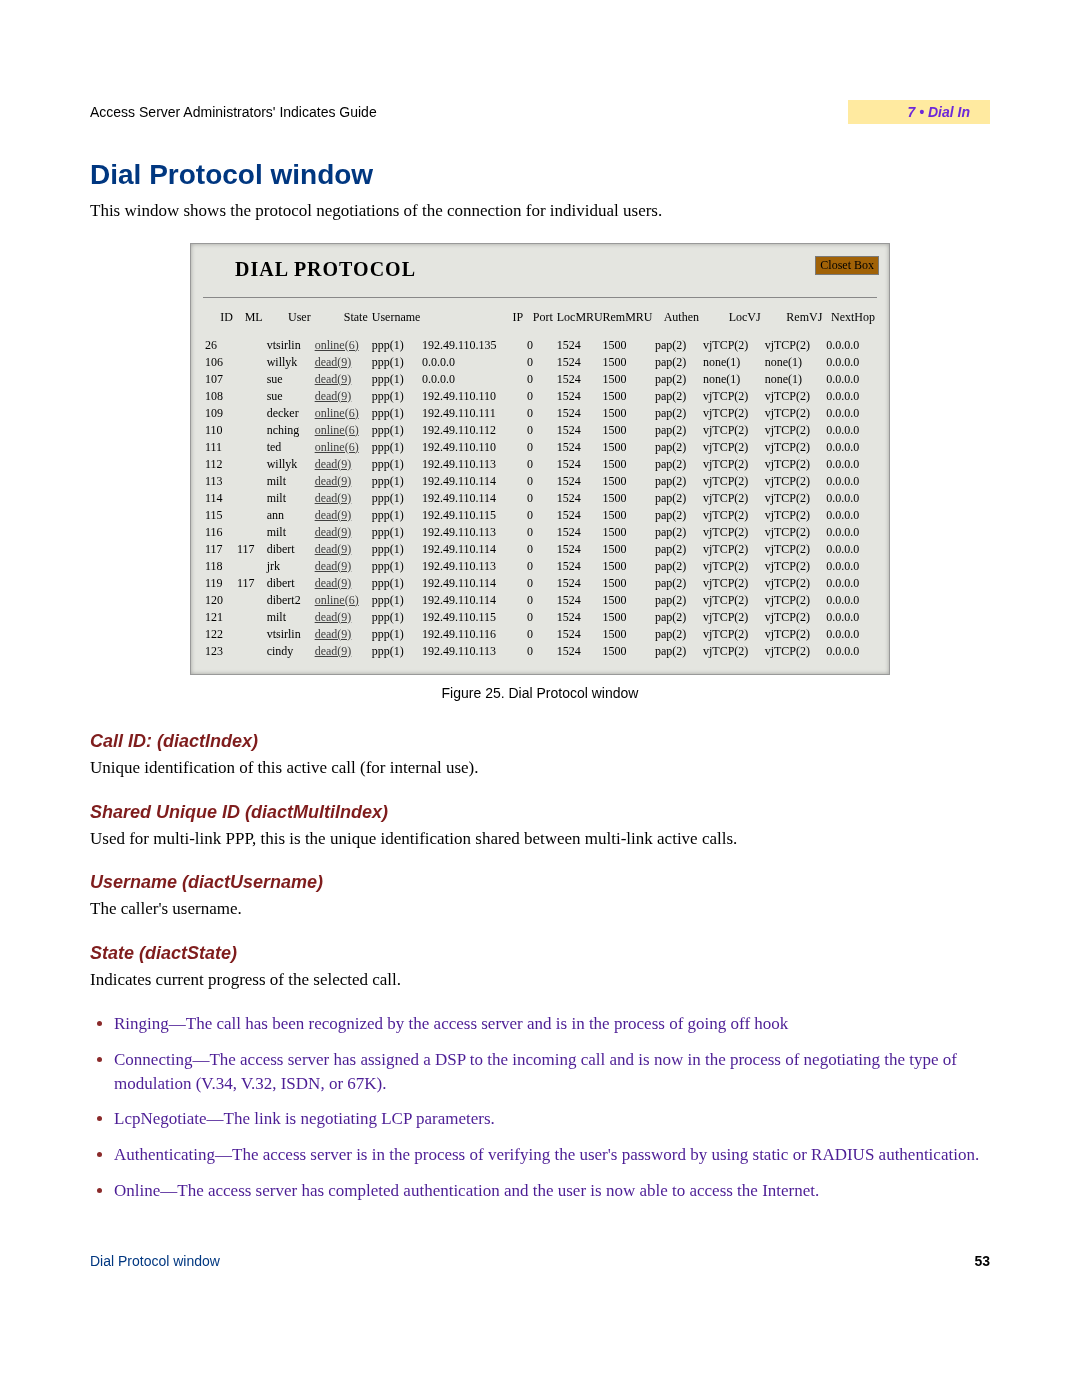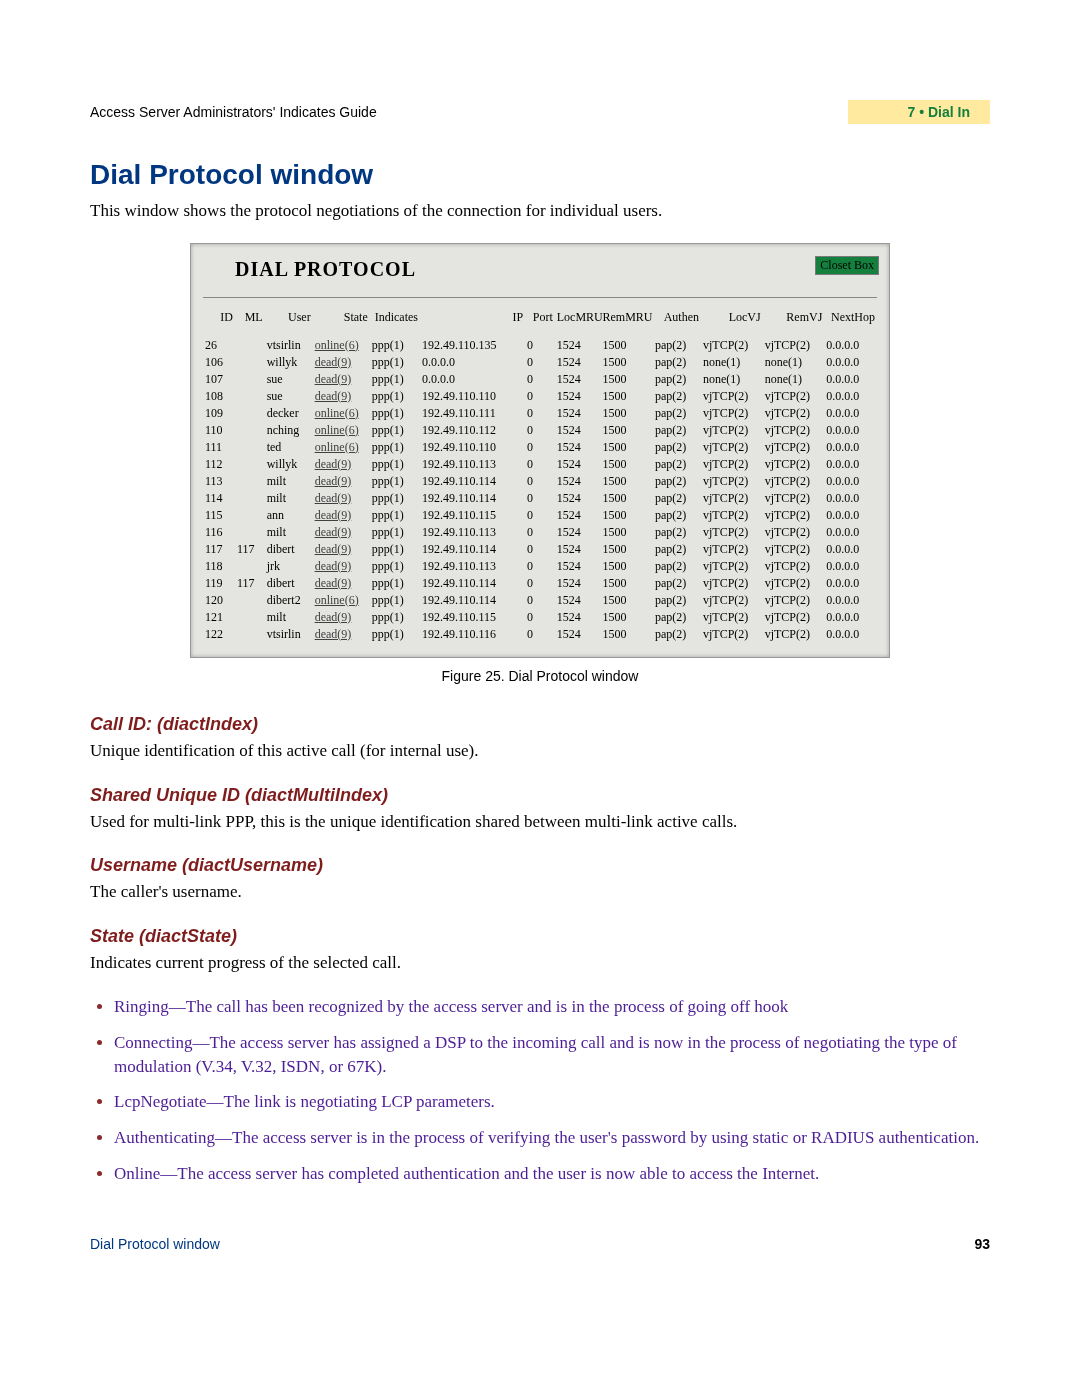--- a/index.html
+++ b/index.html
@@ -20,21 +20,22 @@
     justify-content: space-between;
     align-items: center;
     font-family: Arial, Helvetica, sans-serif;
     font-size: 14px;
     margin-bottom: 35px;
   }
   .topbar-right {
     background: #ffeaa0;
     padding: 4px 20px 4px 60px;
     font-weight: bold;
-    color: #15803d;
+    color: #6d28d9;
+    font-style: italic;
   }
   .section-title {
     font-family: Arial, Helvetica, sans-serif;
     font-size: 28px;
     font-weight: bold;
     color: #003780;
     margin: 30px 0 8px 0;
   }
   .body-text {
     font-size: 17px;
@@ -58,21 +59,21 @@
     font-weight: bold;
     letter-spacing: 1px;
     margin-bottom: 10px;
     display: inline-block;
     margin-left: 32px;
   }
   .closet-btn {
     position: absolute;
     right: 10px;
     top: 12px;
-    background: #15803d;
+    background: #a16207;
     border: 1px solid #7a7a7a;
     font-size: 12px;
     padding: 1px 4px;
     font-family: 'Times New Roman', serif;
   }
   .ss-hr {
     border: 0;
     border-top: 1px solid #888;
     margin: 6px 0 10px 0;
   }
@@ -163,21 +164,21 @@
           <col style="width:54px">
           <col style="width:54px">
         <col style="width:46px">
       </colgroup>
       <thead>
           <tr id="thead-row">
             <th>ID</th>
             <th>ML</th>
             <th>User</th>
             <th>State</th>
-            <th>Indicates</th>
+            <th>Username</th>
             <th>IP</th>
             <th>Port</th>
             <th>LocMRU</th>
             <th>RemMRU</th>
             <th>Authen</th>
             <th>LocVJ</th>
             <th>RemVJ</th>
             <th>NextHop</th>
           </tr>
         </thead>
@@ -437,20 +438,35 @@
             <td>vjTCP(2)</td>
             <td>0.0.0.0</td>
           </tr>
           <tr>
             <td>122</td>
             <td></td>
             <td>vtsirlin</td>
             <td><span class="lnk">dead(9)</span></td>
             <td>ppp(1)</td>
             <td>192.49.110.116</td>
+            <td>0</td>
+            <td>1524</td>
+            <td>1500</td>
+            <td>pap(2)</td>
+            <td>vjTCP(2)</td>
+            <td>vjTCP(2)</td>
+            <td>0.0.0.0</td>
+          </tr>
+          <tr>
+            <td>123</td>
+            <td></td>
+            <td>cindy</td>
+            <td><span class="lnk">dead(9)</span></td>
+            <td>ppp(1)</td>
+            <td>192.49.110.113</td>
             <td>0</td>
             <td>1524</td>
             <td>1500</td>
             <td>pap(2)</td>
             <td>vjTCP(2)</td>
             <td>vjTCP(2)</td>
             <td>0.0.0.0</td>
           </tr>
         </tbody>
     </table>
@@ -472,16 +488,16 @@
   <ul class="states" id="states">
       <li>Ringing—The call has been recognized by the access server and is in the process of going off hook</li>
       <li>Connecting—The access server has assigned a DSP to the incoming call and is now in the process of negotiating the type of modulation (V.34, V.32, ISDN, or 67K).</li>
       <li>LcpNegotiate—The link is negotiating LCP parameters.</li>
       <li>Authenticating—The access server is in the process of verifying the user's password by using static or RADIUS authentication.</li>
       <li>Online—The access server has completed authentication and the user is now able to access the Internet.</li>
     </ul>
 
   <div class="footer">
     <div class="footer-left">Dial Protocol window</div>
-    <div class="footer-right">93</div>
+    <div class="footer-right">53</div>
   </div>
 
 </div>
 
 </body></html>

